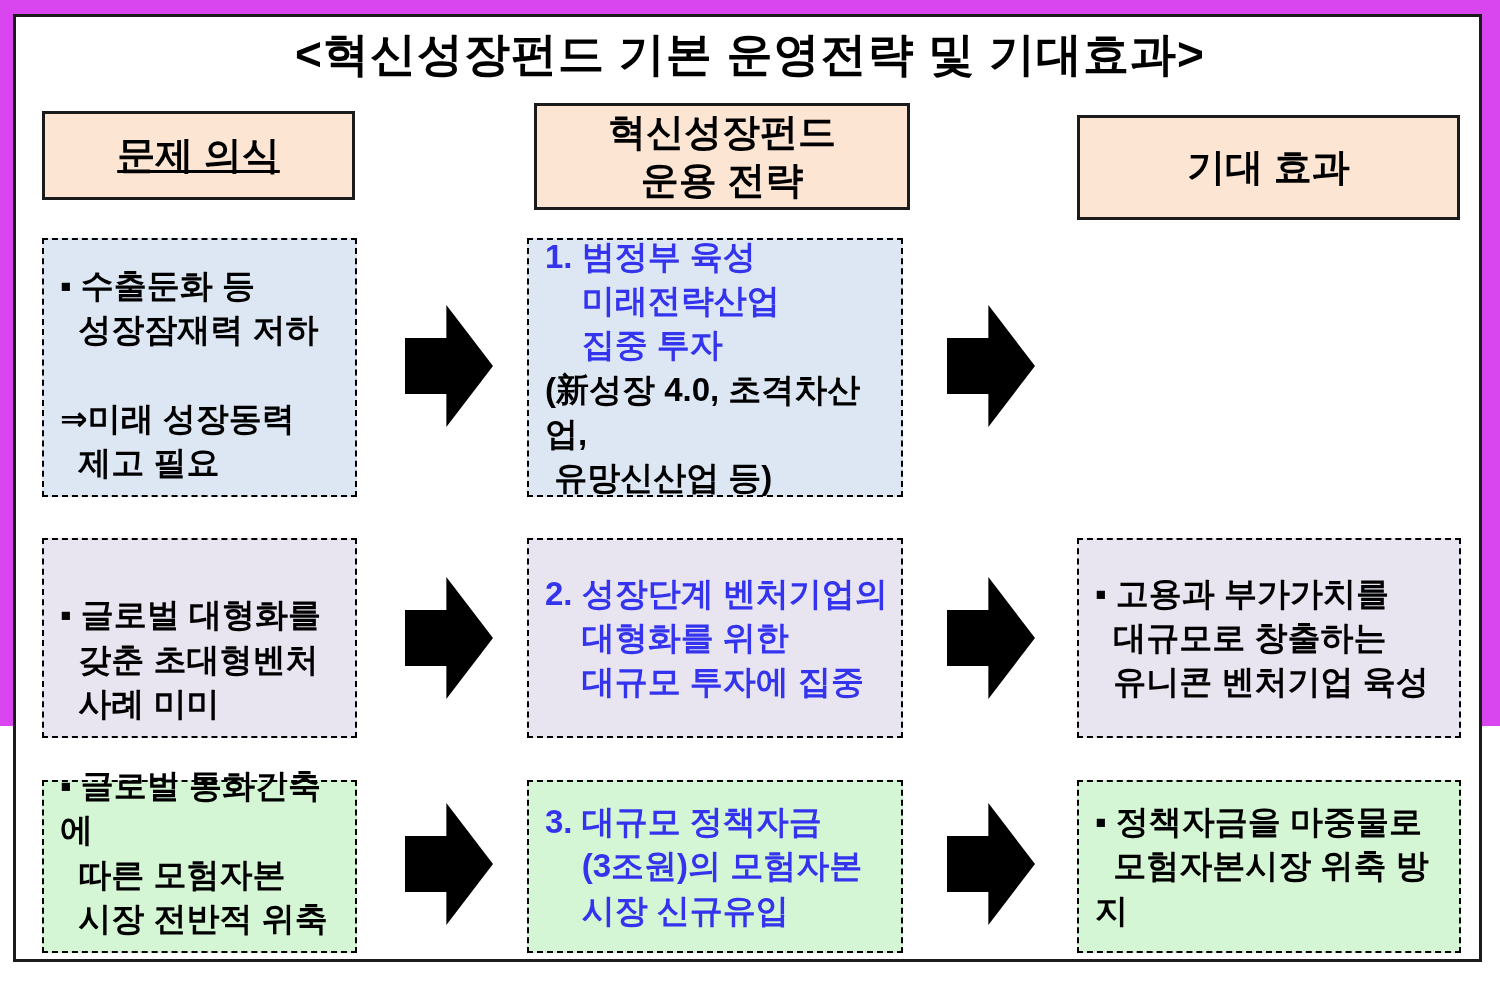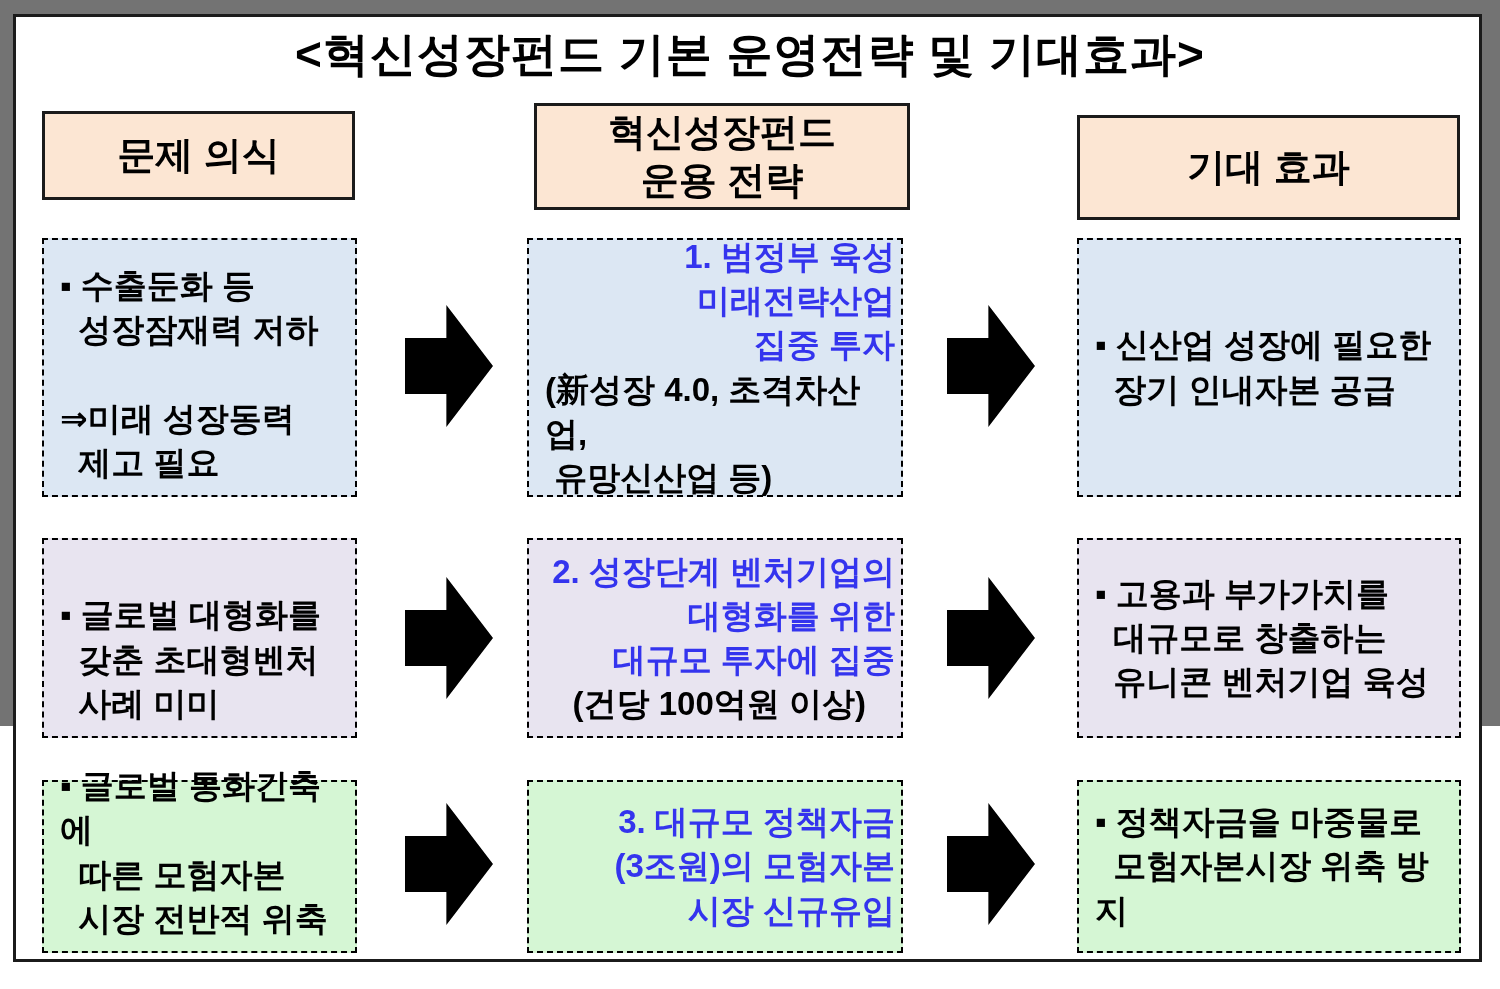--- a/index.html
+++ b/index.html
@@ -8,21 +8,21 @@
     background: #ffffff;
     width: 1500px;
     height: 989px;
     overflow: hidden;
     font-family: "Liberation Sans", "DejaVu Sans", sans-serif;
   }
   .stage {
     position: relative;
     width: 1500px;
     height: 726px;
-    background: #737373;
+    background: #d946ef;
   }
   .frame {
     position: absolute;
     left: 13px;
     top: 14px;
     width: 1469px;
     height: 948px;
     border: 3px solid #1b1b1b;
     background: #ffffff;
     box-sizing: border-box;
@@ -47,39 +47,39 @@
     display: flex;
     align-items: center;
     justify-content: center;
     text-align: center;
     font-size: 38px;
     font-weight: bold;
     color: #000000;
     line-height: 1.25;
     white-space: pre-wrap;
   }
-  .hdr.h1 { left: 42px;  top: 111px; width: 313px; height: 89px; }
+  .hdr.h1 { left: 42px;  top: 111px; width: 313px; height: 89px; text-decoration: underline; }
   .hdr.h2 { left: 527px; top: 103px; width: 376px; height: 107px; margin-left: 7px; }
   .hdr.h3 { left: 1077px; top: 103px; width: 383px; height: 105px; margin-top: 12px; }
 
   .box {
     position: absolute;
     box-sizing: border-box;
     border: 2px dashed #000000;
     display: flex;
     flex-direction: column;
     justify-content: center;
     padding: 10px 6px 10px 16px;
     font-weight: bold;
     color: #000000;
     font-size: 33px;
     line-height: 1.34;
   }
   .box .txt    { white-space: pre-wrap; color: #000000; }
-  .box .main   { white-space: pre-wrap; color: var(--accent-blue, #3434ee); text-align: right; }
+  .box .main   { white-space: pre-wrap; color: var(--accent-blue, #3434ee); }
   .box .note   { white-space: pre-wrap; color: #000000; }
 
   .col1 { left: 42px;   width: 315px; justify-content: flex-end; }
   .col2 { left: 527px;  width: 376px; }
   .col3 { left: 1077px; width: 384px; }
   .row1 { top: 238px; height: 259px; background: var(--row1-bg, #dce7f3); }
   .row2 { top: 538px; height: 200px; background: var(--row2-bg, #e8e4f0); }
   .row3 { top: 780px; height: 173px; background: var(--row3-bg, #d5f6d4); }
 
   .arrow {
@@ -117,36 +117,31 @@
   </div>
   <div class="arrow a-l a-r1"></div>
   <div class="box col2 row1">
     <div class="main">1. 범정부 육성
     미래전략산업
     집중 투자</div>
     <div class="note">(新성장 4.0, 초격차산업,
  유망신산업 등)</div>
   </div>
   <div class="arrow a-r a-r1"></div>
-  <div class="box col3 row1">
-    <div class="txt">▪ 신산업 성장에 필요한
-  장기 인내자본 공급</div>
-  </div>
 
   <div class="box col1 row2">
     <div class="txt">▪ 글로벌 대형화를
   갖춘 초대형벤처
   사례 미미</div>
   </div>
   <div class="arrow a-l a-r2"></div>
   <div class="box col2 row2">
     <div class="main">2. 성장단계 벤처기업의
     대형화를 위한
     대규모 투자에 집중</div>
-    <div class="note">   (건당 100억원 이상)</div>
   </div>
   <div class="arrow a-r a-r2"></div>
   <div class="box col1 row3">
     <div class="txt">▪ 글로벌 통화긴축에
   따른 모험자본
   시장 전반적 위축</div>
   </div>
 
   <div class="box col3 row2">
     <div class="txt">▪ 고용과 부가가치를

